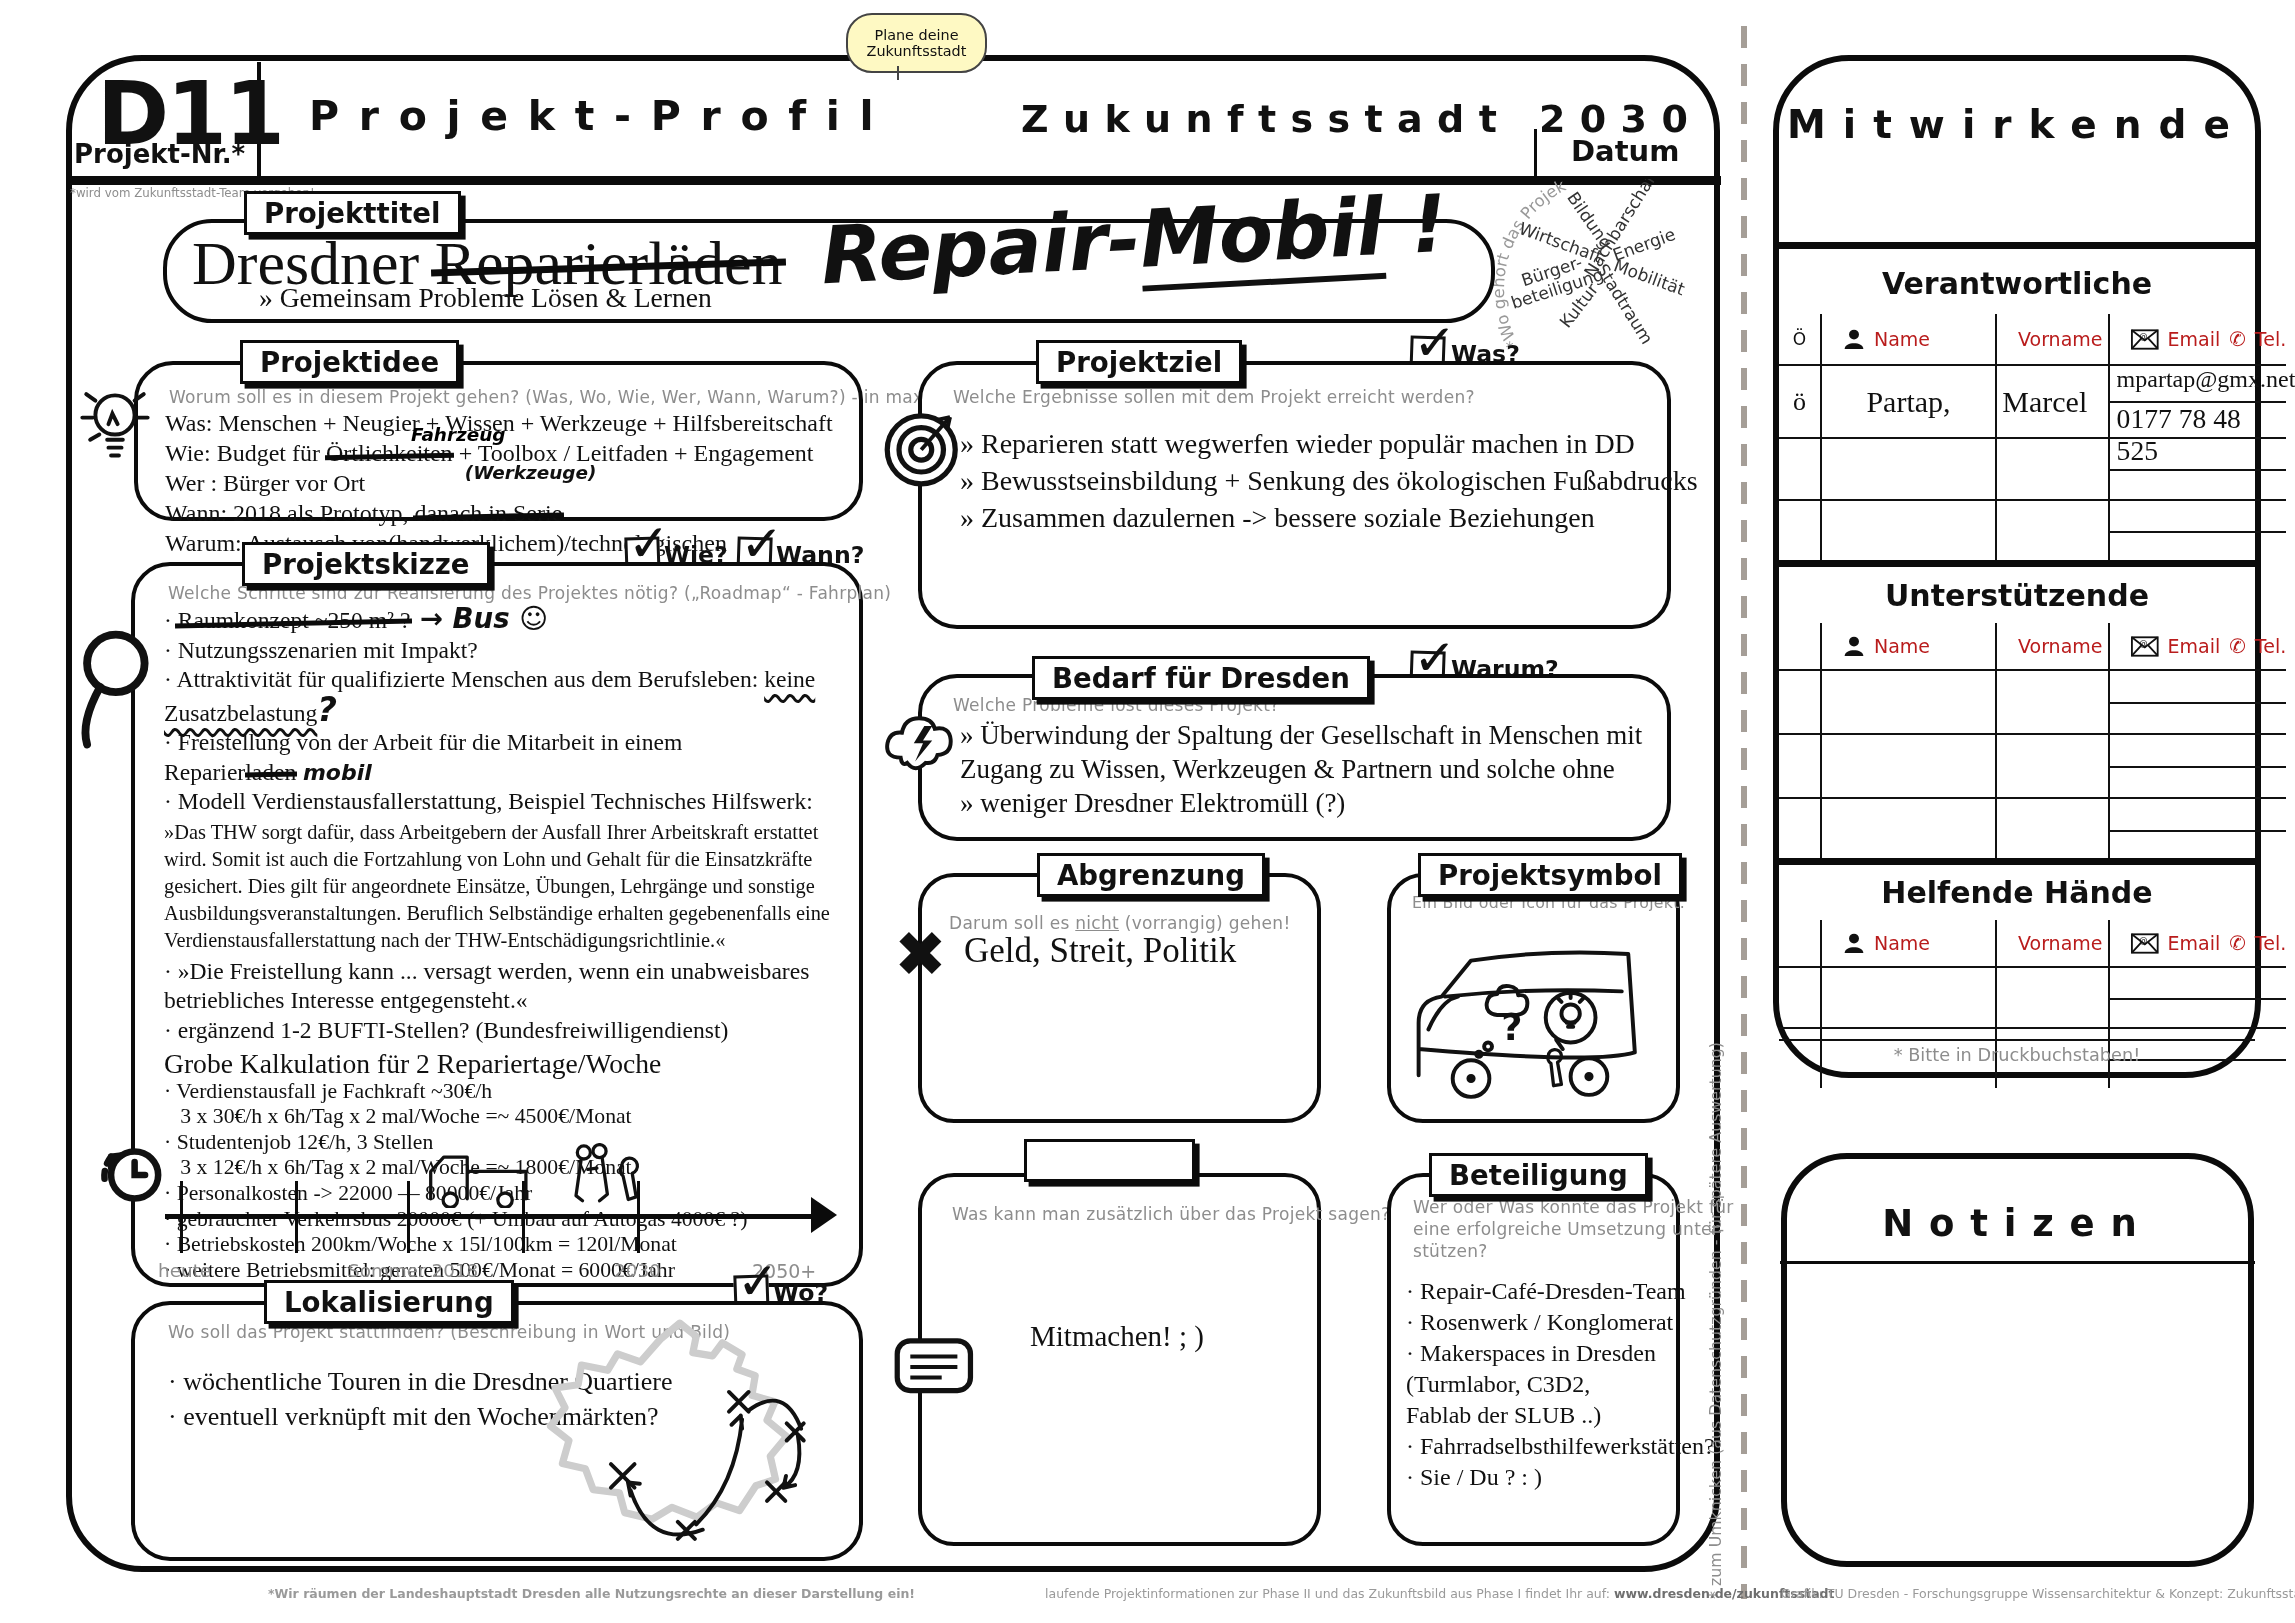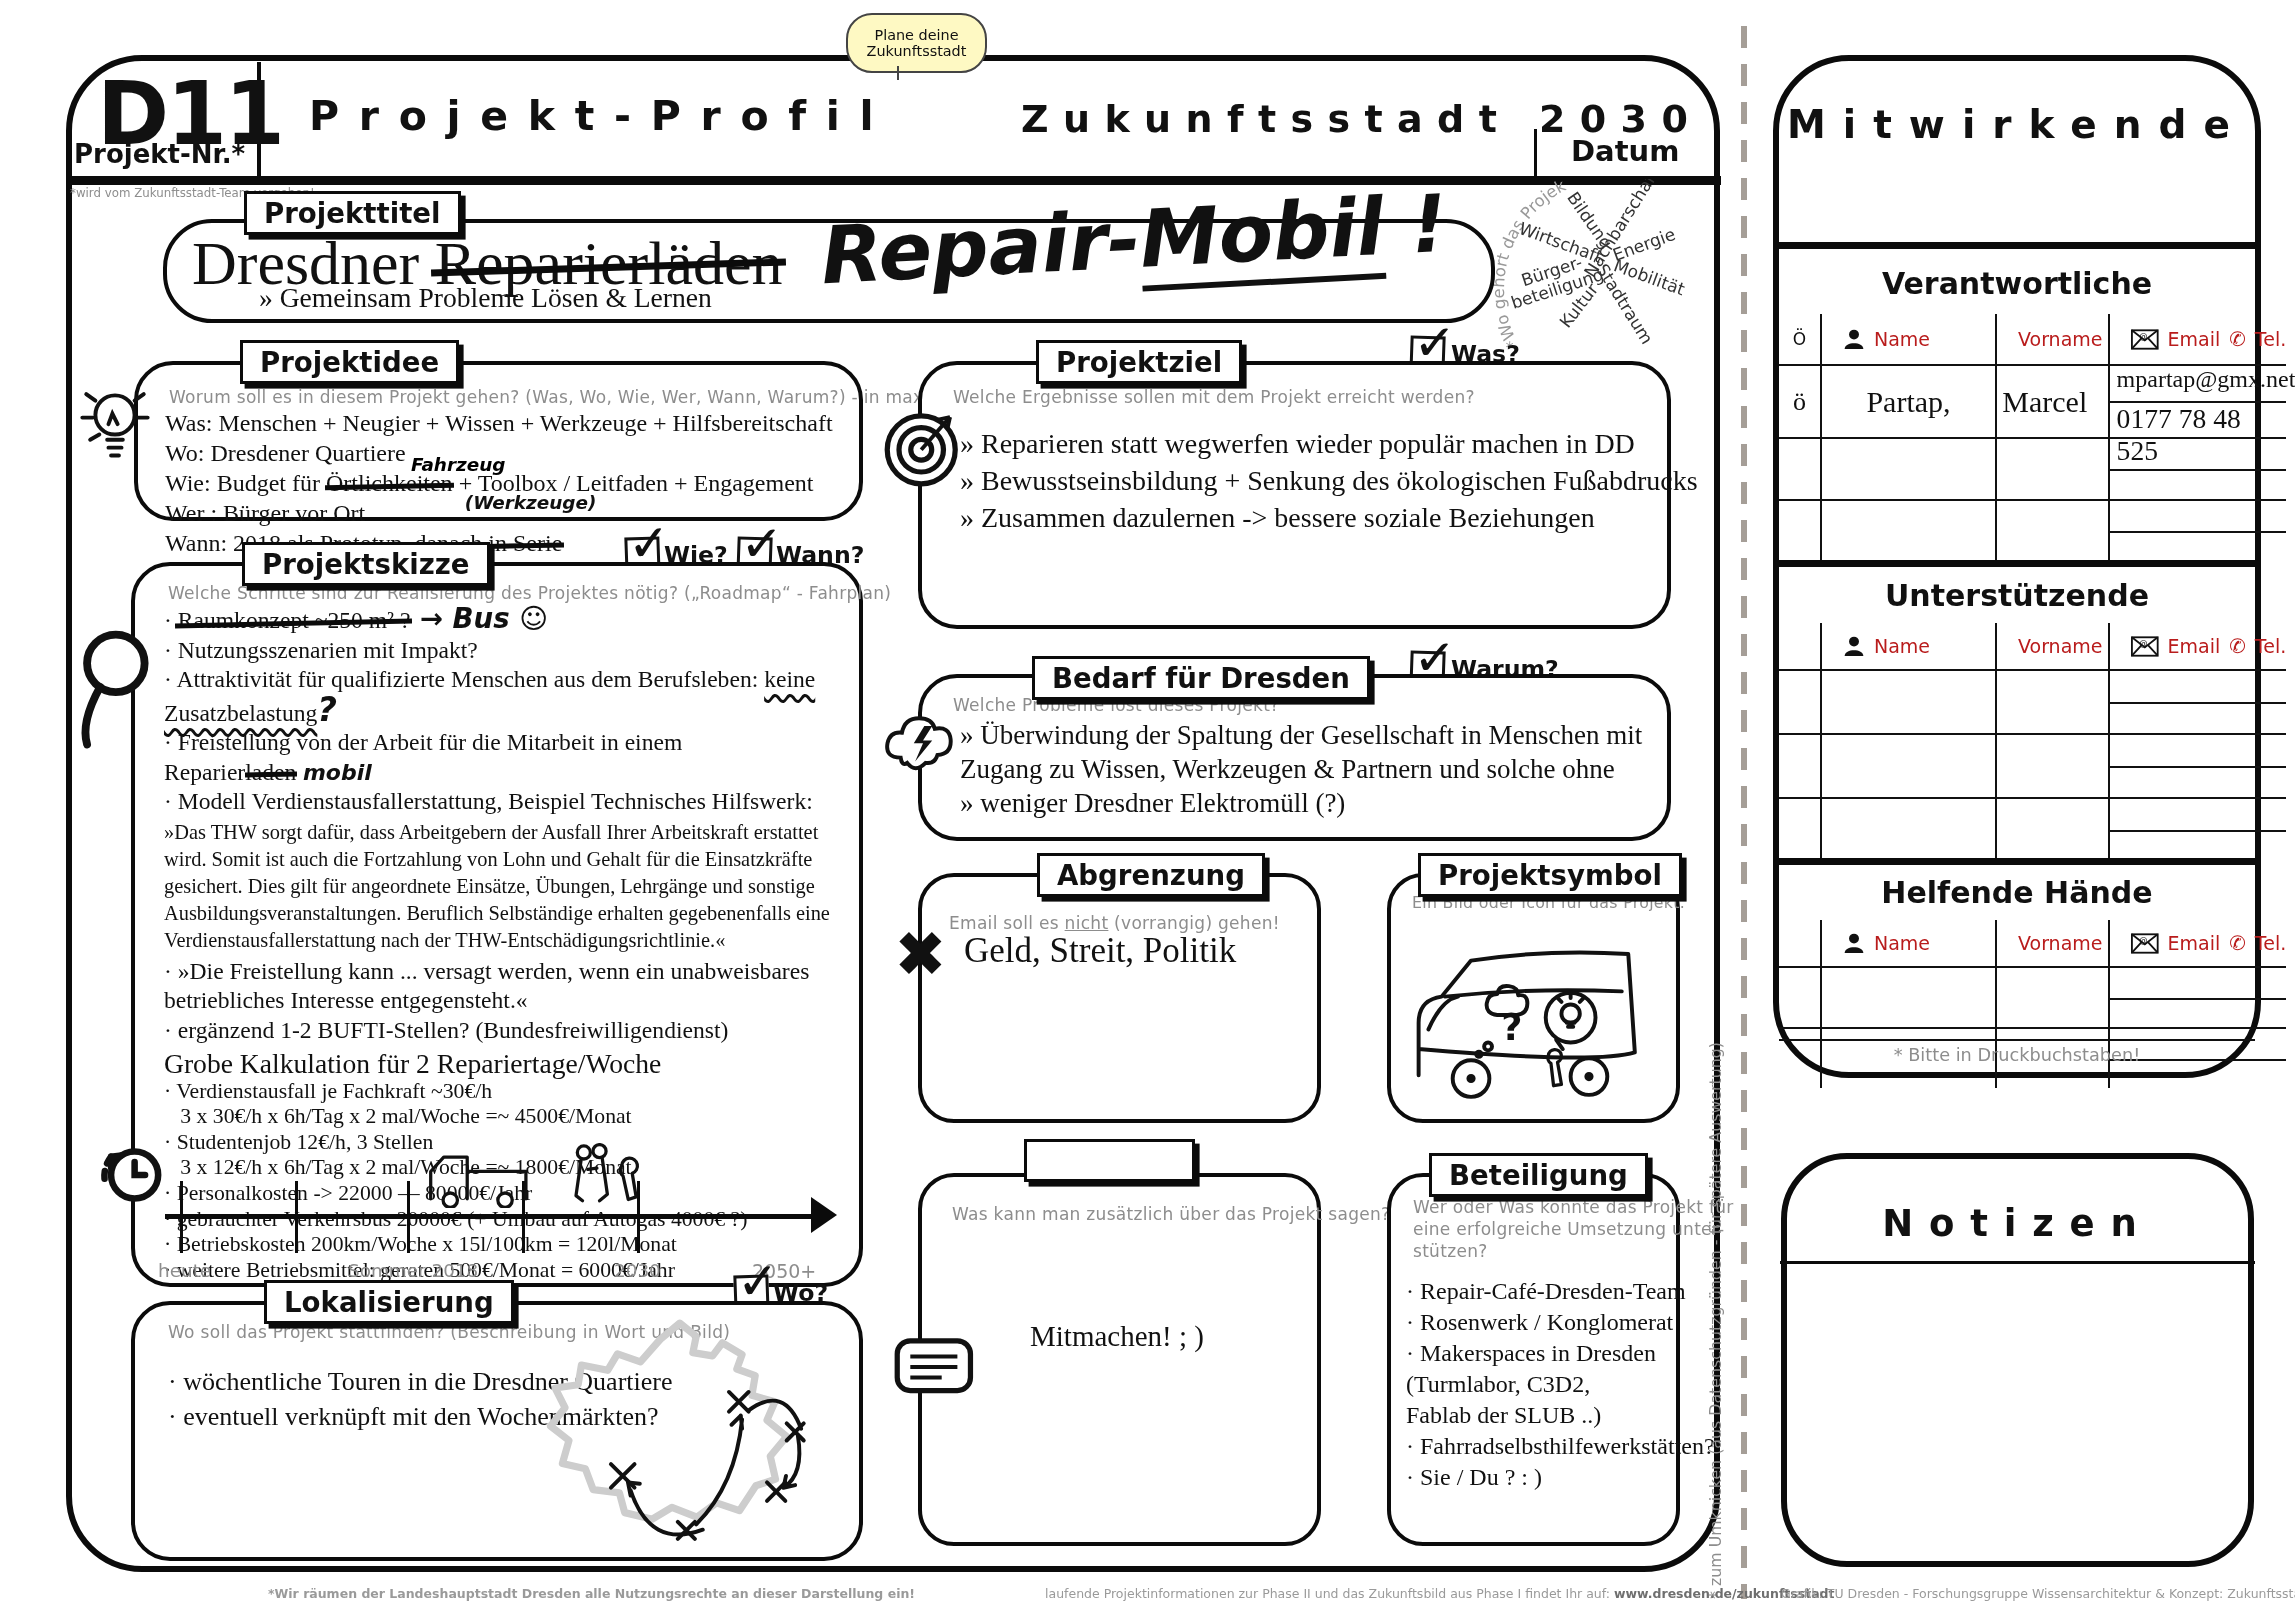--- a/index.html
+++ b/index.html
@@ -97,21 +97,20 @@
     <g fill="none" stroke="#111" stroke-width="3" stroke-linecap="round">
       <circle cx="29" cy="26" r="15" fill="#fff"></circle>
       <path d="M24 33 l3 -8 l4 8"></path>
       <path d="M23 45 h12 M24 51 h10 M26 57 h6"></path>
       <path d="M7 10 l7 5 M51 10 l-7 5 M4 28 h8 M46 28 h8 M10 45 l7 -4"></path>
     </g>
   </svg>
   <div class="hint" style="left:169px;top:387px;">Worum soll es in diesem Projekt gehen? (Was, Wo, Wie, Wer, Wann, Warum?) - in max. 3 Sätzen!</div>
   <div class="abs serif" style="left:165px;top:408px;font-size:24px;line-height:30px;width:676px;">
     <div>Was: Menschen + Neugier + Wissen + Werkzeuge + Hilfsbereitschaft</div>
-    <div>Wo: Dresdener Quartiere</div>
     <div><span>Wie: Budget für </span><span class="strike">Örtlichkeiten<span class="hand abs" style="left:85px;top:-19.7px;font-size:18.4px;color:#000;">Fahrzeug</span></span><span> + </span><span style="position:relative;">Toolbox<span class="hand abs" style="left:-13px;bottom:-22px;font-size:18.4px;">(Werkzeuge)</span></span><span> / Leitfaden + Engagement</span></div>
     <div>Wer : Bürger vor Ort</div>
     <div><span>Wann: 2018 als Prototyp, </span><span class="strike">danach in Serie</span></div>
     <div>Warum: Austausch von(handwerklichem)/technologischen Anwendungswissen</div>
   </div>
 
   <div class="tab" style="left:1036px;top:340px;">Projektziel</div>
   <div class="check" style="left:1410px;top:336px;transform:rotate(2deg);">
       <span class="tick">✓</span>
     </div>
@@ -249,21 +248,21 @@
     </g>
   </svg>
   <div class="hint" style="left:953px;top:695px;">Welche Probleme löst dieses Projekt?</div>
   <div class="abs serif prelines" style="left:960px;top:718px;font-size:27px;line-height:34px;">» Überwindung der Spaltung der Gesellschaft in Menschen mit
 Zugang zu Wissen, Werkzeugen &amp; Partnern und solche ohne
 » weniger Dresdner Elektromüll (?)</div>
 
   <div class="tab" style="left:1037px;top:853px;">Abgrenzung</div>
   <div class="box" style="left:918px;top:873px;width:395px;height:242px;border-radius:36px;"></div>
   <div class="hint" style="left:949px;top:893px;">
-    <span>Email soll es </span><span style="text-decoration:underline;">nicht</span><span> (vorrangig) gehen!</span>
+    <span>Darum soll es </span><span style="text-decoration:underline;">nicht</span><span> (vorrangig) gehen!</span>
   </div>
   <div class="abs" style="left:894px;top:918px;font-size:63px;font-weight:bold;z-index:4;">✖</div>
   <div class="abs serif" style="left:964px;top:931px;font-size:35px;">Geld, Streit, Politik</div>
 
   <div class="tab" style="left:1418px;top:853px;">Projektsymbol</div>
   <div class="box" style="left:1387px;top:873px;width:285px;height:242px;border-radius:36px;"></div>
   <div class="hint" style="left:1412px;top:893px;font-size:15.8px;">Ein Bild oder Icon für das Projekt.</div>
   <svg class="abs" style="left:1405px;top:918px;" width="250" height="190" viewBox="0 0 380 290">
     <g fill="none" stroke="#111" stroke-width="6" stroke-linecap="round" stroke-linejoin="round">
       <path d="M20 240 V160 q0 -35 35 -40 l45 -55 q120 -18 240 -10 l10 150 q-60 18 -330 -5"></path>

